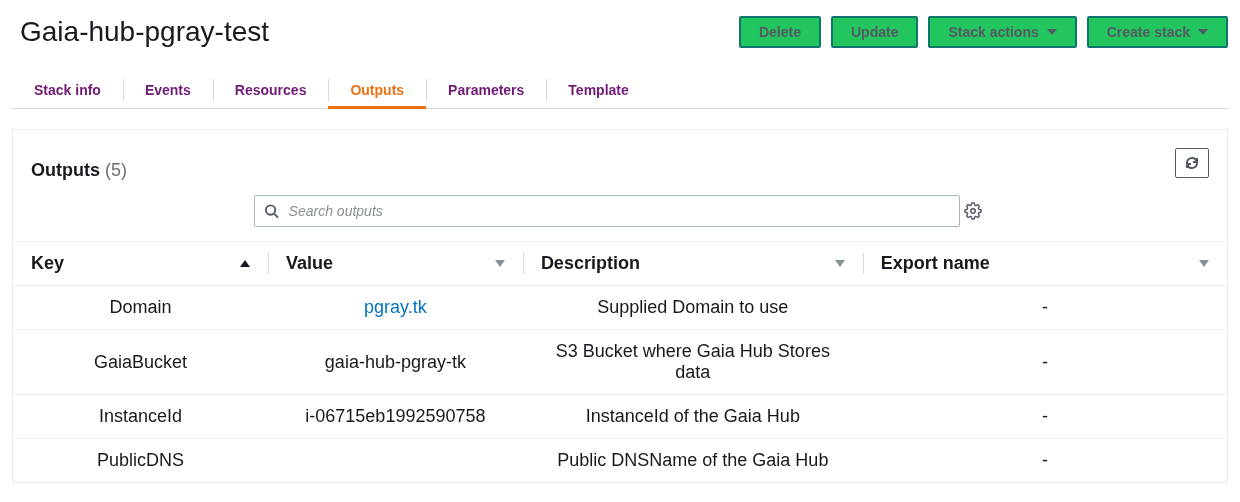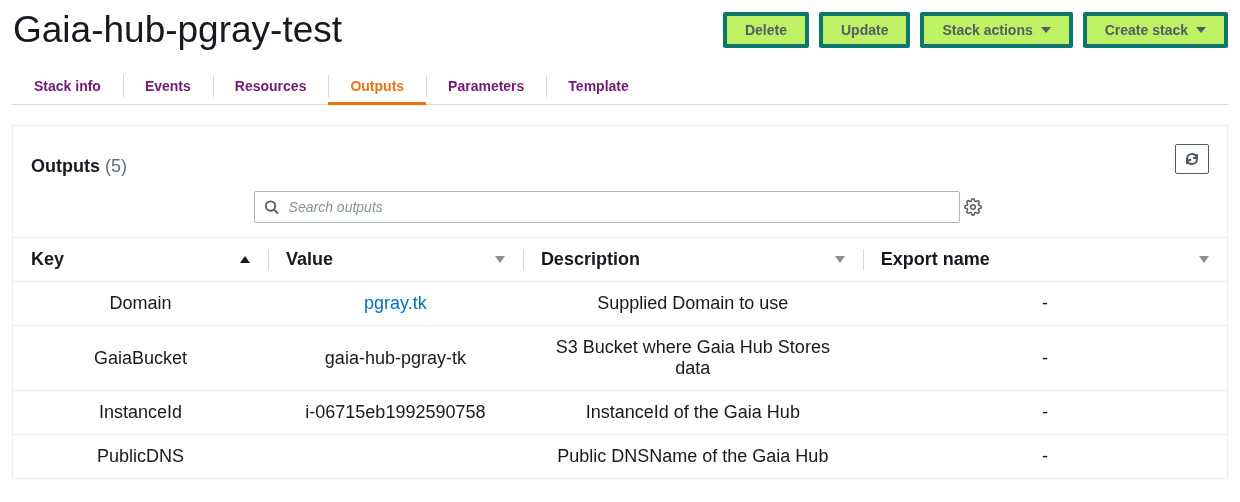--- a/index.html
+++ b/index.html
@@ -11,32 +11,32 @@
     background: #ffffff;
     padding: 0 12px;
   }
   .header-row {
     display: flex;
     align-items: center;
     justify-content: space-between;
     padding: 8px 0 4px 0;
   }
   .page-title {
-    font-size: 37px;
+    font-size: 28px;
     font-weight: 400;
     color: #16191f;
-    margin: 1px;
+    margin: 8px;
   }
   .action-buttons {
     display: flex;
     gap: 10px;
   }
   .btn {
-    background: #bef264;
-    border: 4px solid #0f766e;
+    background: #22c55e;
+    border: 2px solid #0f766e;
     border-radius: 2px;
     padding: 6px 18px;
     font-size: 14px;
     font-weight: 700;
     color: #545b64;
     cursor: pointer;
     display: inline-flex;
     align-items: center;
     gap: 8px;
   }

